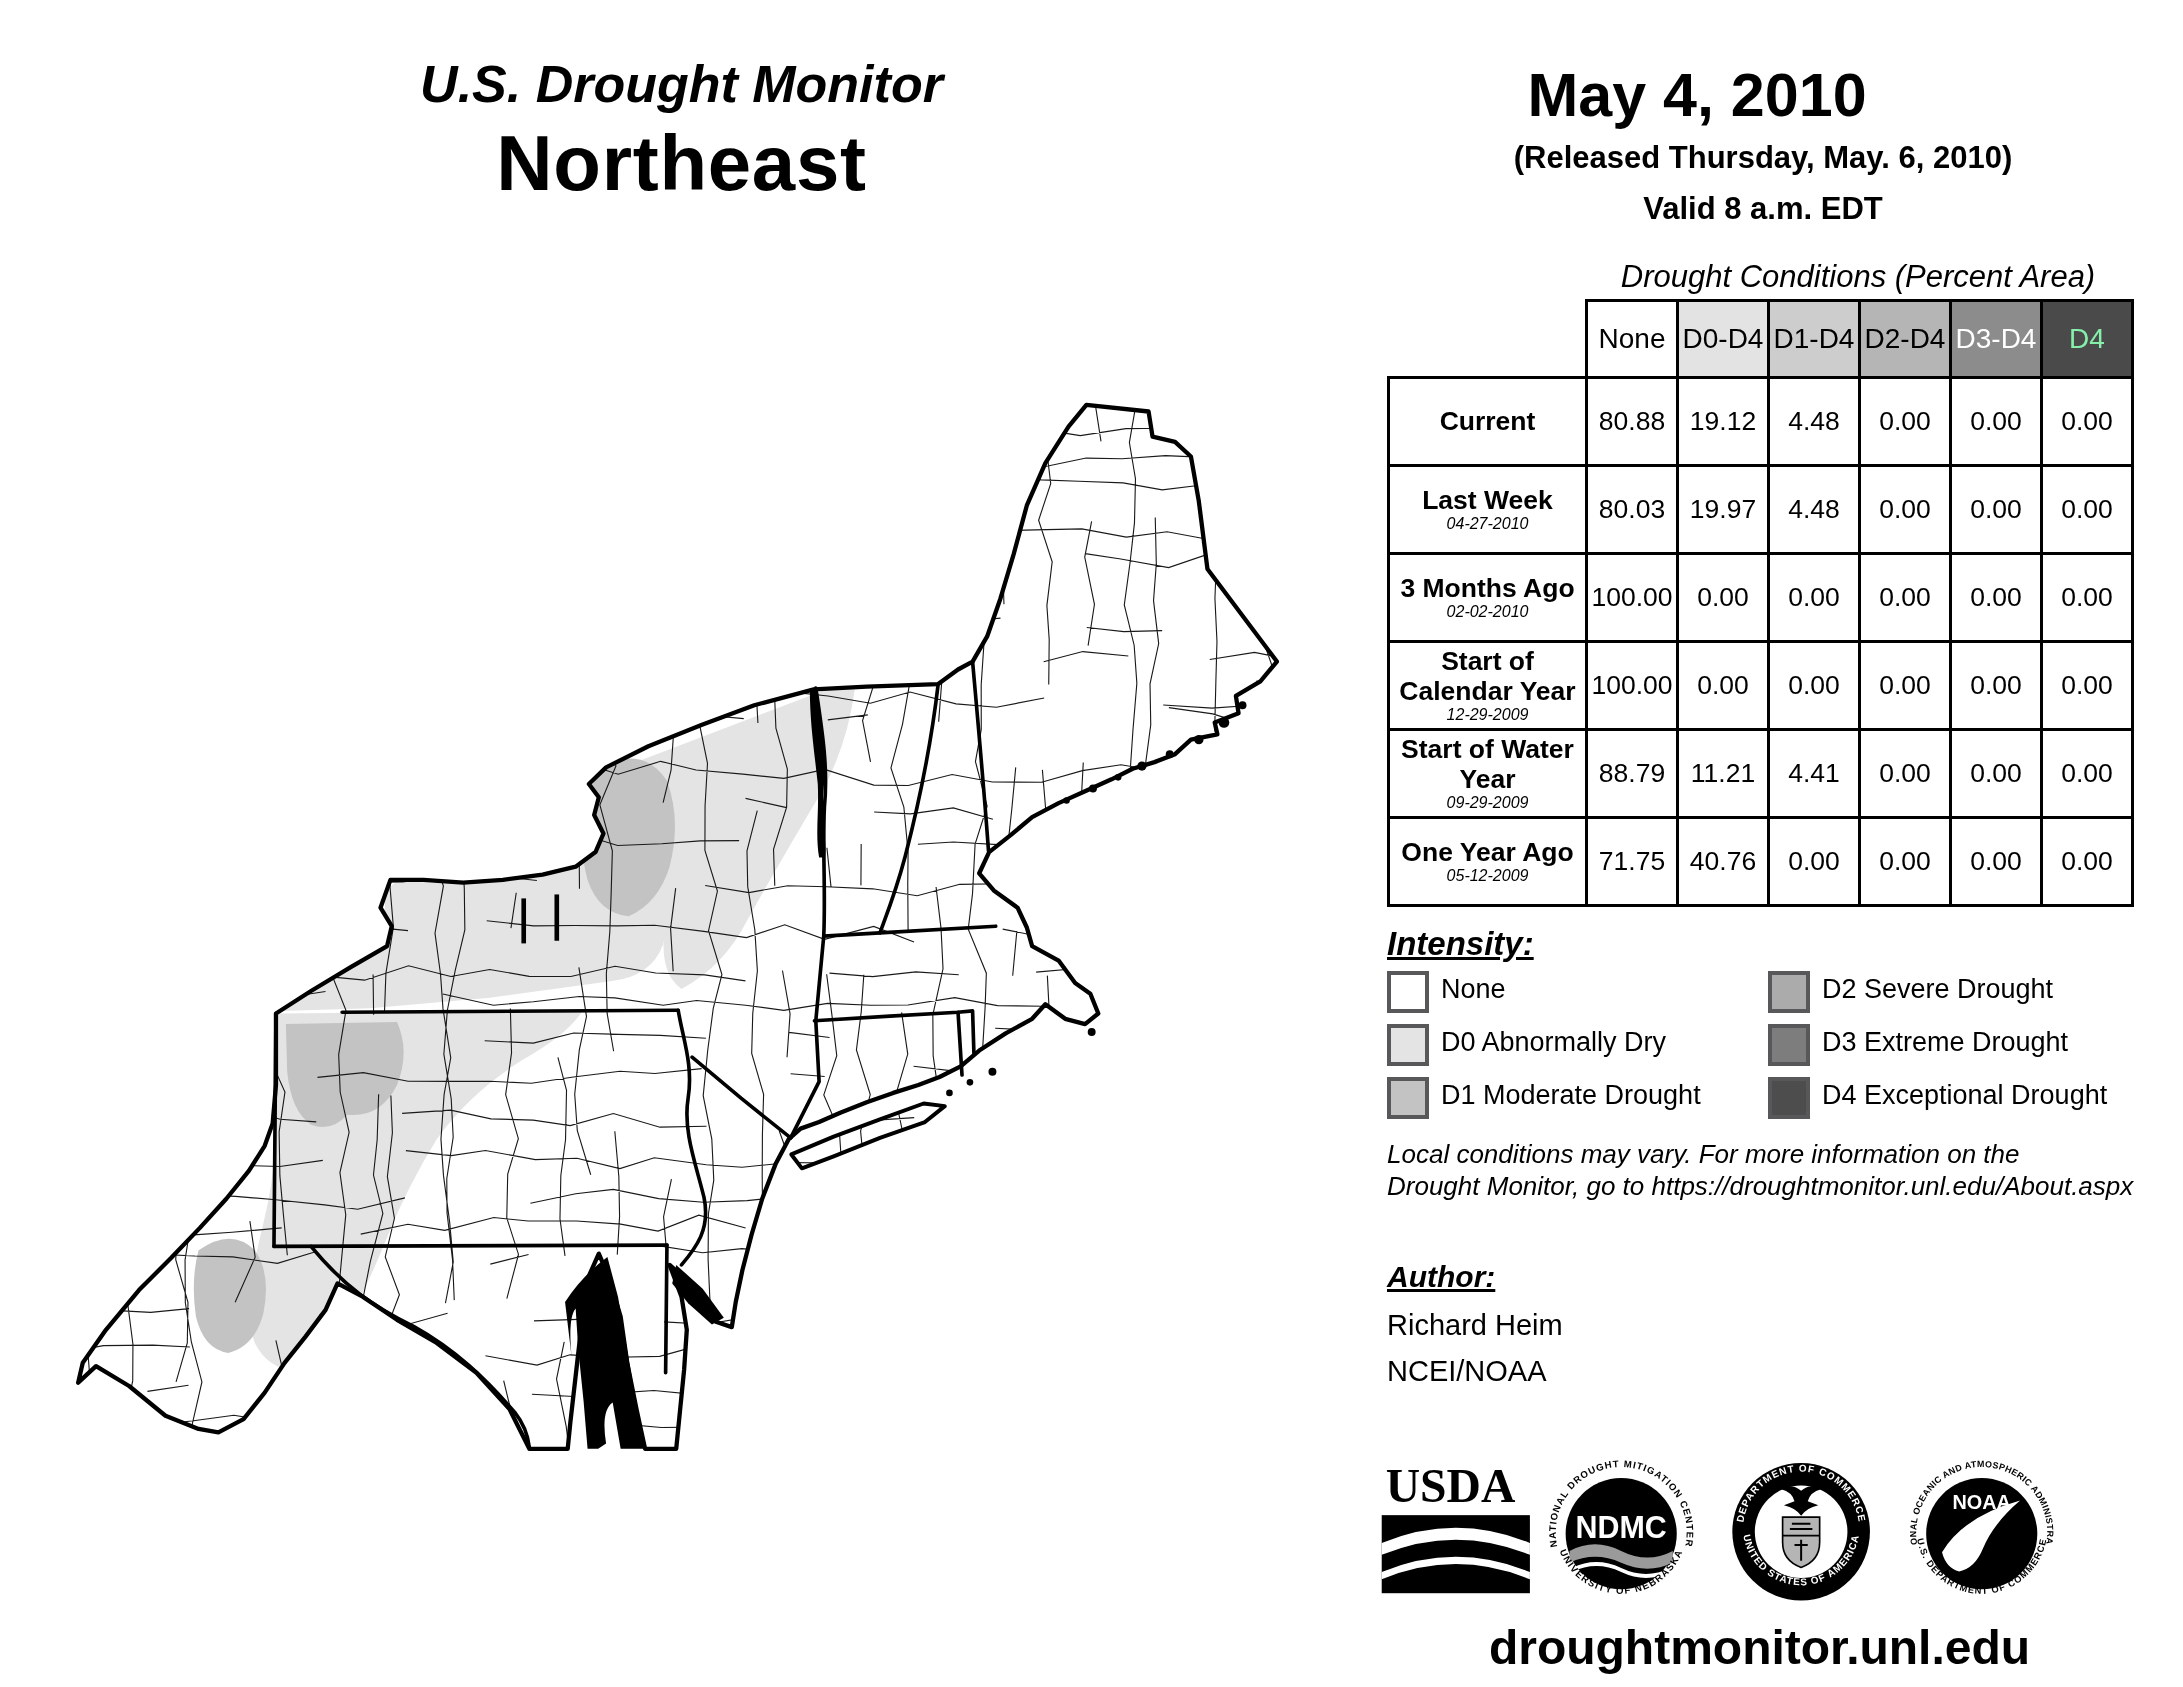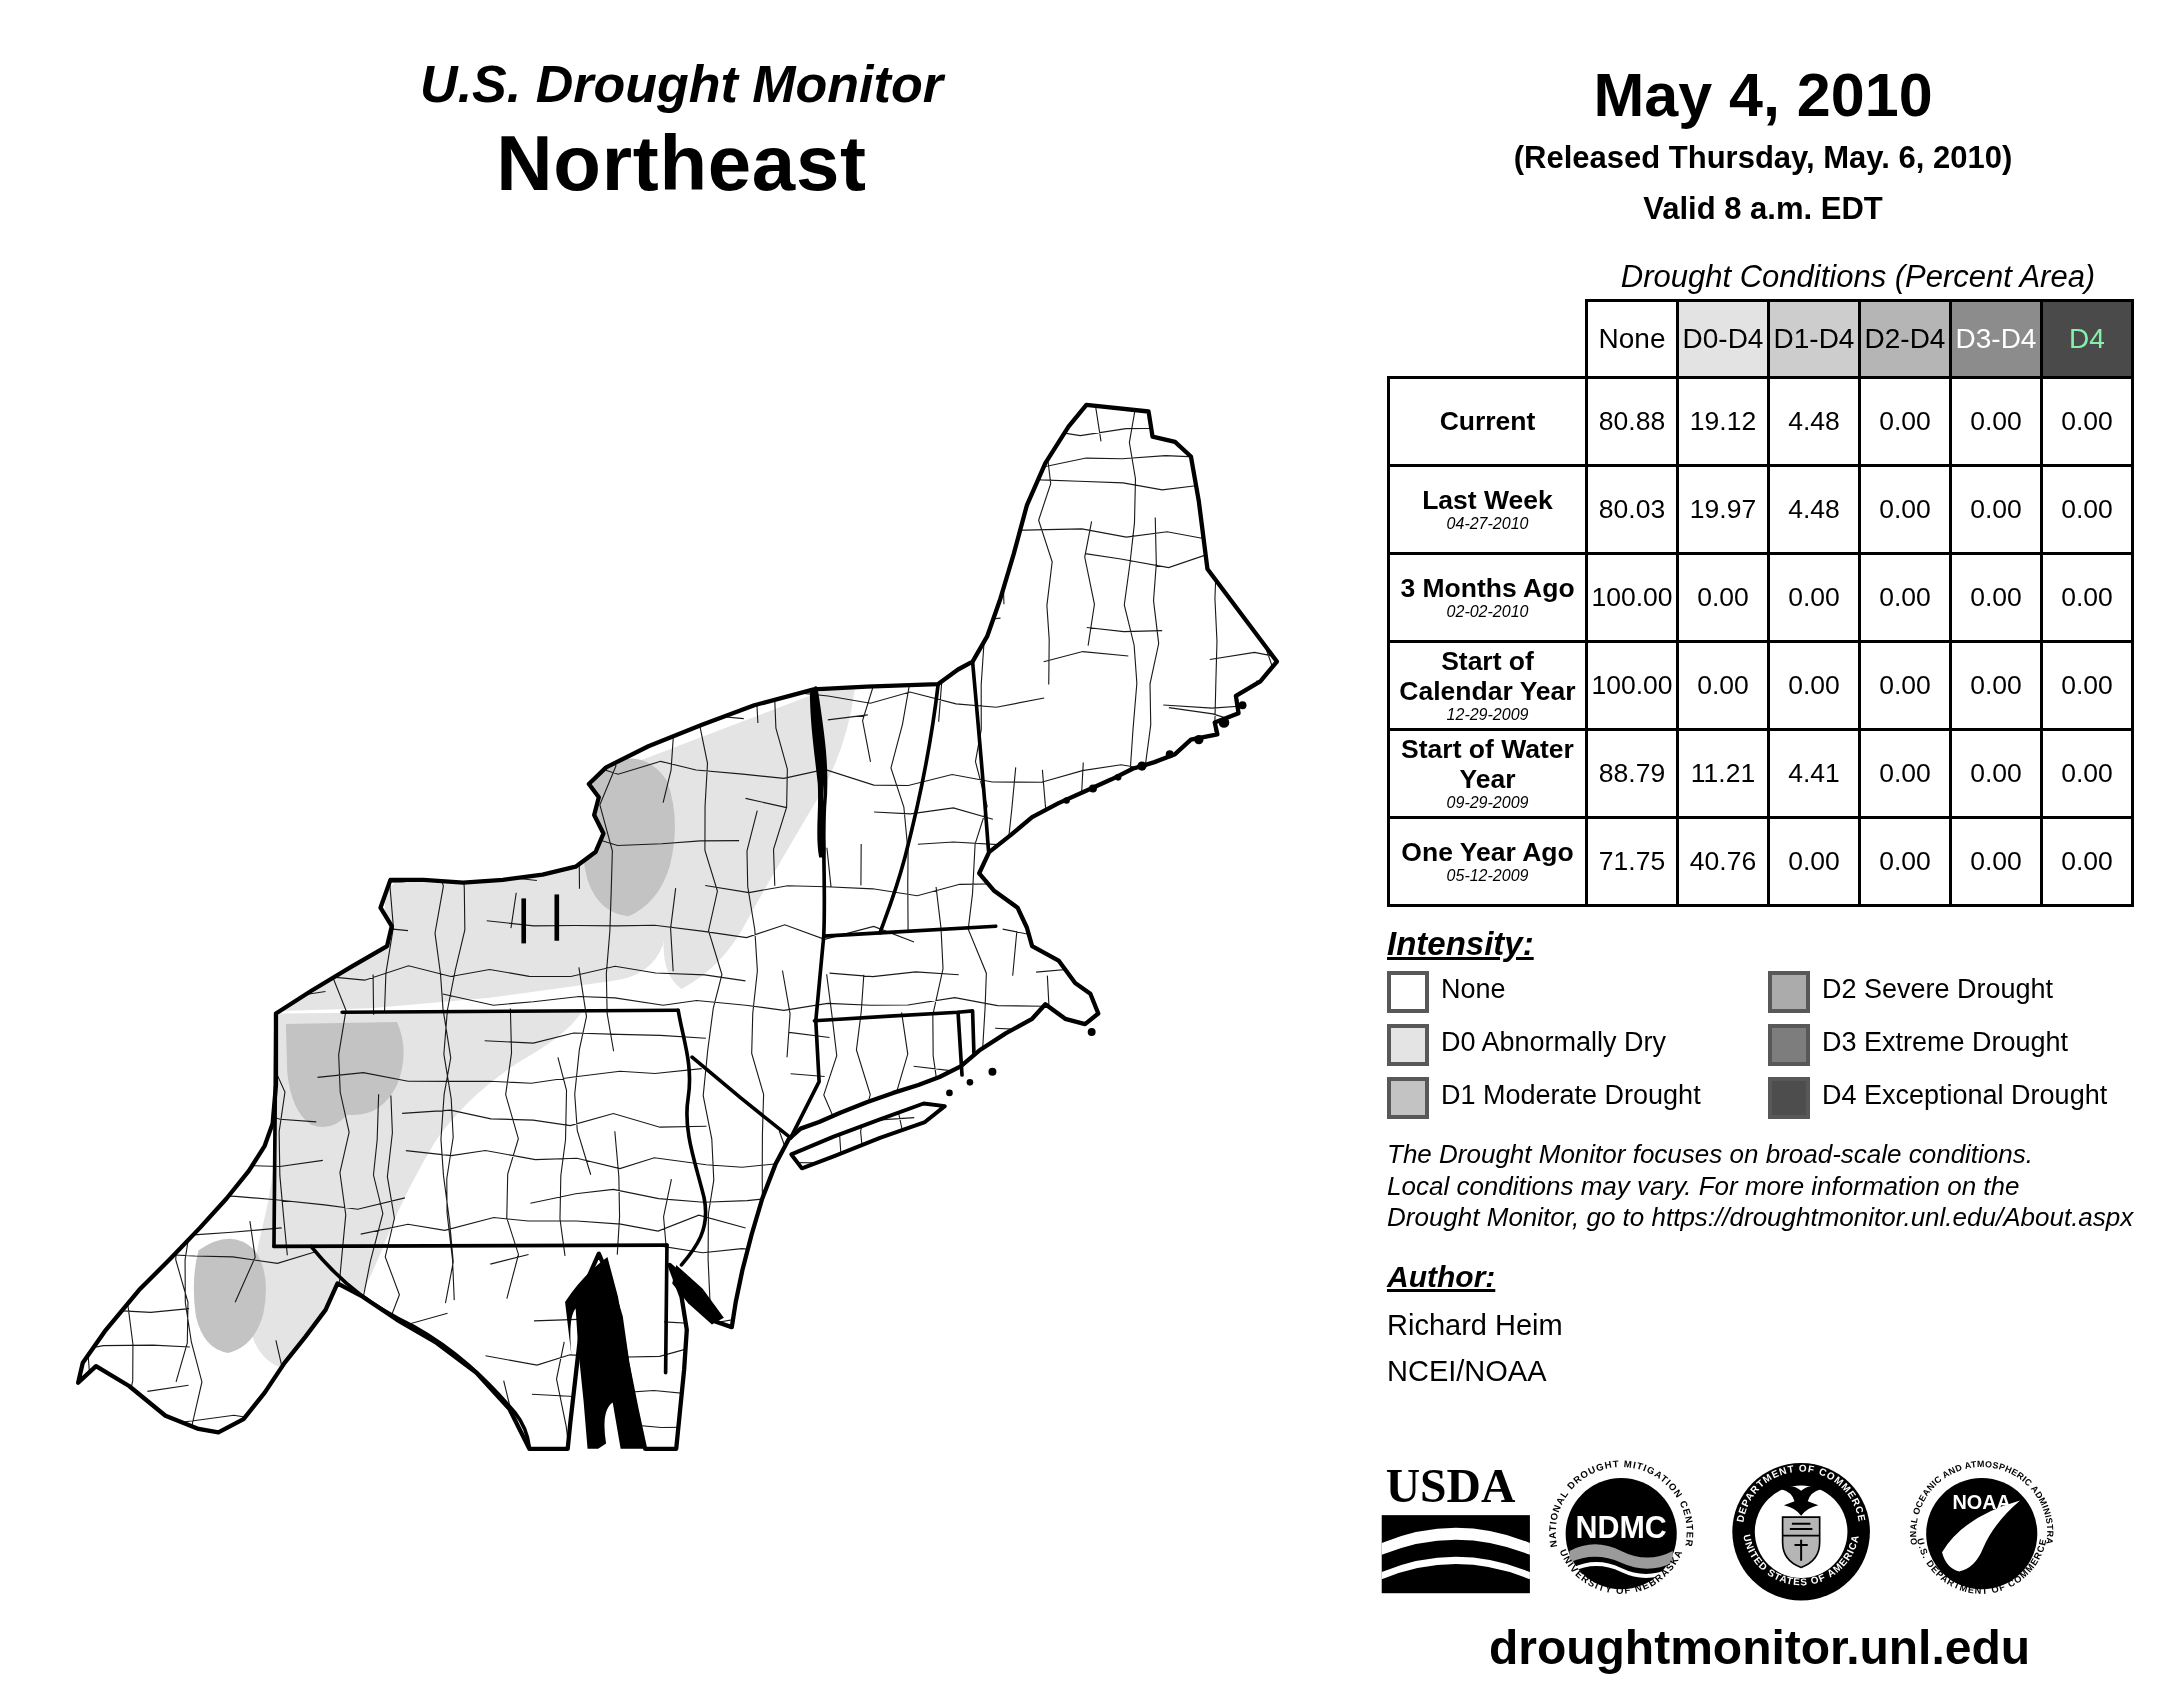--- a/index.html
+++ b/index.html
@@ -3,21 +3,21 @@
 <meta charset="utf-8">
 <style>
   html,body{margin:0;padding:0;background:#fff;}
   .page{position:relative;width:2183px;height:1687px;background:#ffffff;overflow:hidden;
         font-family:"Liberation Sans",sans-serif;color:#000;}
   .abs{position:absolute;}
   
   .map-title{left:0;top:54px;width:1363px;text-align:center;font-size:52px;font-weight:bold;font-style:italic;}
   .map-region{left:0;top:118px;width:1363px;text-align:center;font-size:78px;font-weight:bold;letter-spacing:0.7px;}
   
-  .date-main{left:1389px;top:60px;width:748px;text-align:center;font-size:61px;font-weight:bold;}
+  .date-main{left:1323px;top:60px;width:748px;text-align:center;font-size:61px;font-weight:bold;}
   .date-released{left:1389px;top:140px;width:748px;text-align:center;font-size:31px;font-weight:bold;}
   .date-valid{left:1389px;top:191px;width:748px;text-align:center;font-size:31px;font-weight:bold;}
   .tbl-title{left:1586px;top:259px;width:544px;text-align:center;font-size:31px;font-style:italic;}
   
   table.dm{position:absolute;left:1387px;top:299px;border-collapse:collapse;table-layout:fixed;width:742px;}
   table.dm td,table.dm th{border:3.3px solid #000;padding:0;overflow:hidden;}
   table.dm th.corner{border:none;background:#fff;}
   table.dm th{height:74px;font-size:28px;font-weight:normal;text-align:center;vertical-align:middle;}
   table.dm td{height:85px;font-size:26.5px;text-align:center;vertical-align:middle;background:#fff;}
   td.rowlab{font-weight:bold;font-size:25px;line-height:1.12;}
@@ -220,21 +220,20 @@
         <div class="leg-swatch" style="background: rgb(125, 125, 125);"></div>
         <div class="leg-label">D3 Extreme Drought</div>
       </div>
       <div class="leg-item abs" style="left: 1768px; top: 1077px;">
         <div class="leg-swatch" style="background: rgb(77, 77, 77);"></div>
         <div class="leg-label">D4 Exceptional Drought</div>
       </div>
     </div>
 
   <div class="abs disc" id="disclaimer">
-      <div>The Drought Monitor focuses on broad-scale conditions.</div>
       <div>Local conditions may vary. For more information on the</div>
       <div>Drought Monitor, go to https://droughtmonitor.unl.edu/About.aspx</div>
     </div>
 
   <div class="abs author-title">Author:</div>
   <div class="abs author-name">Richard Heim</div>
   <div class="abs author-org">NCEI/NOAA</div>
 
   <svg class="abs" style="left:1363px;top:1449px" width="781" height="172" viewBox="0 0 1180 260">
 

